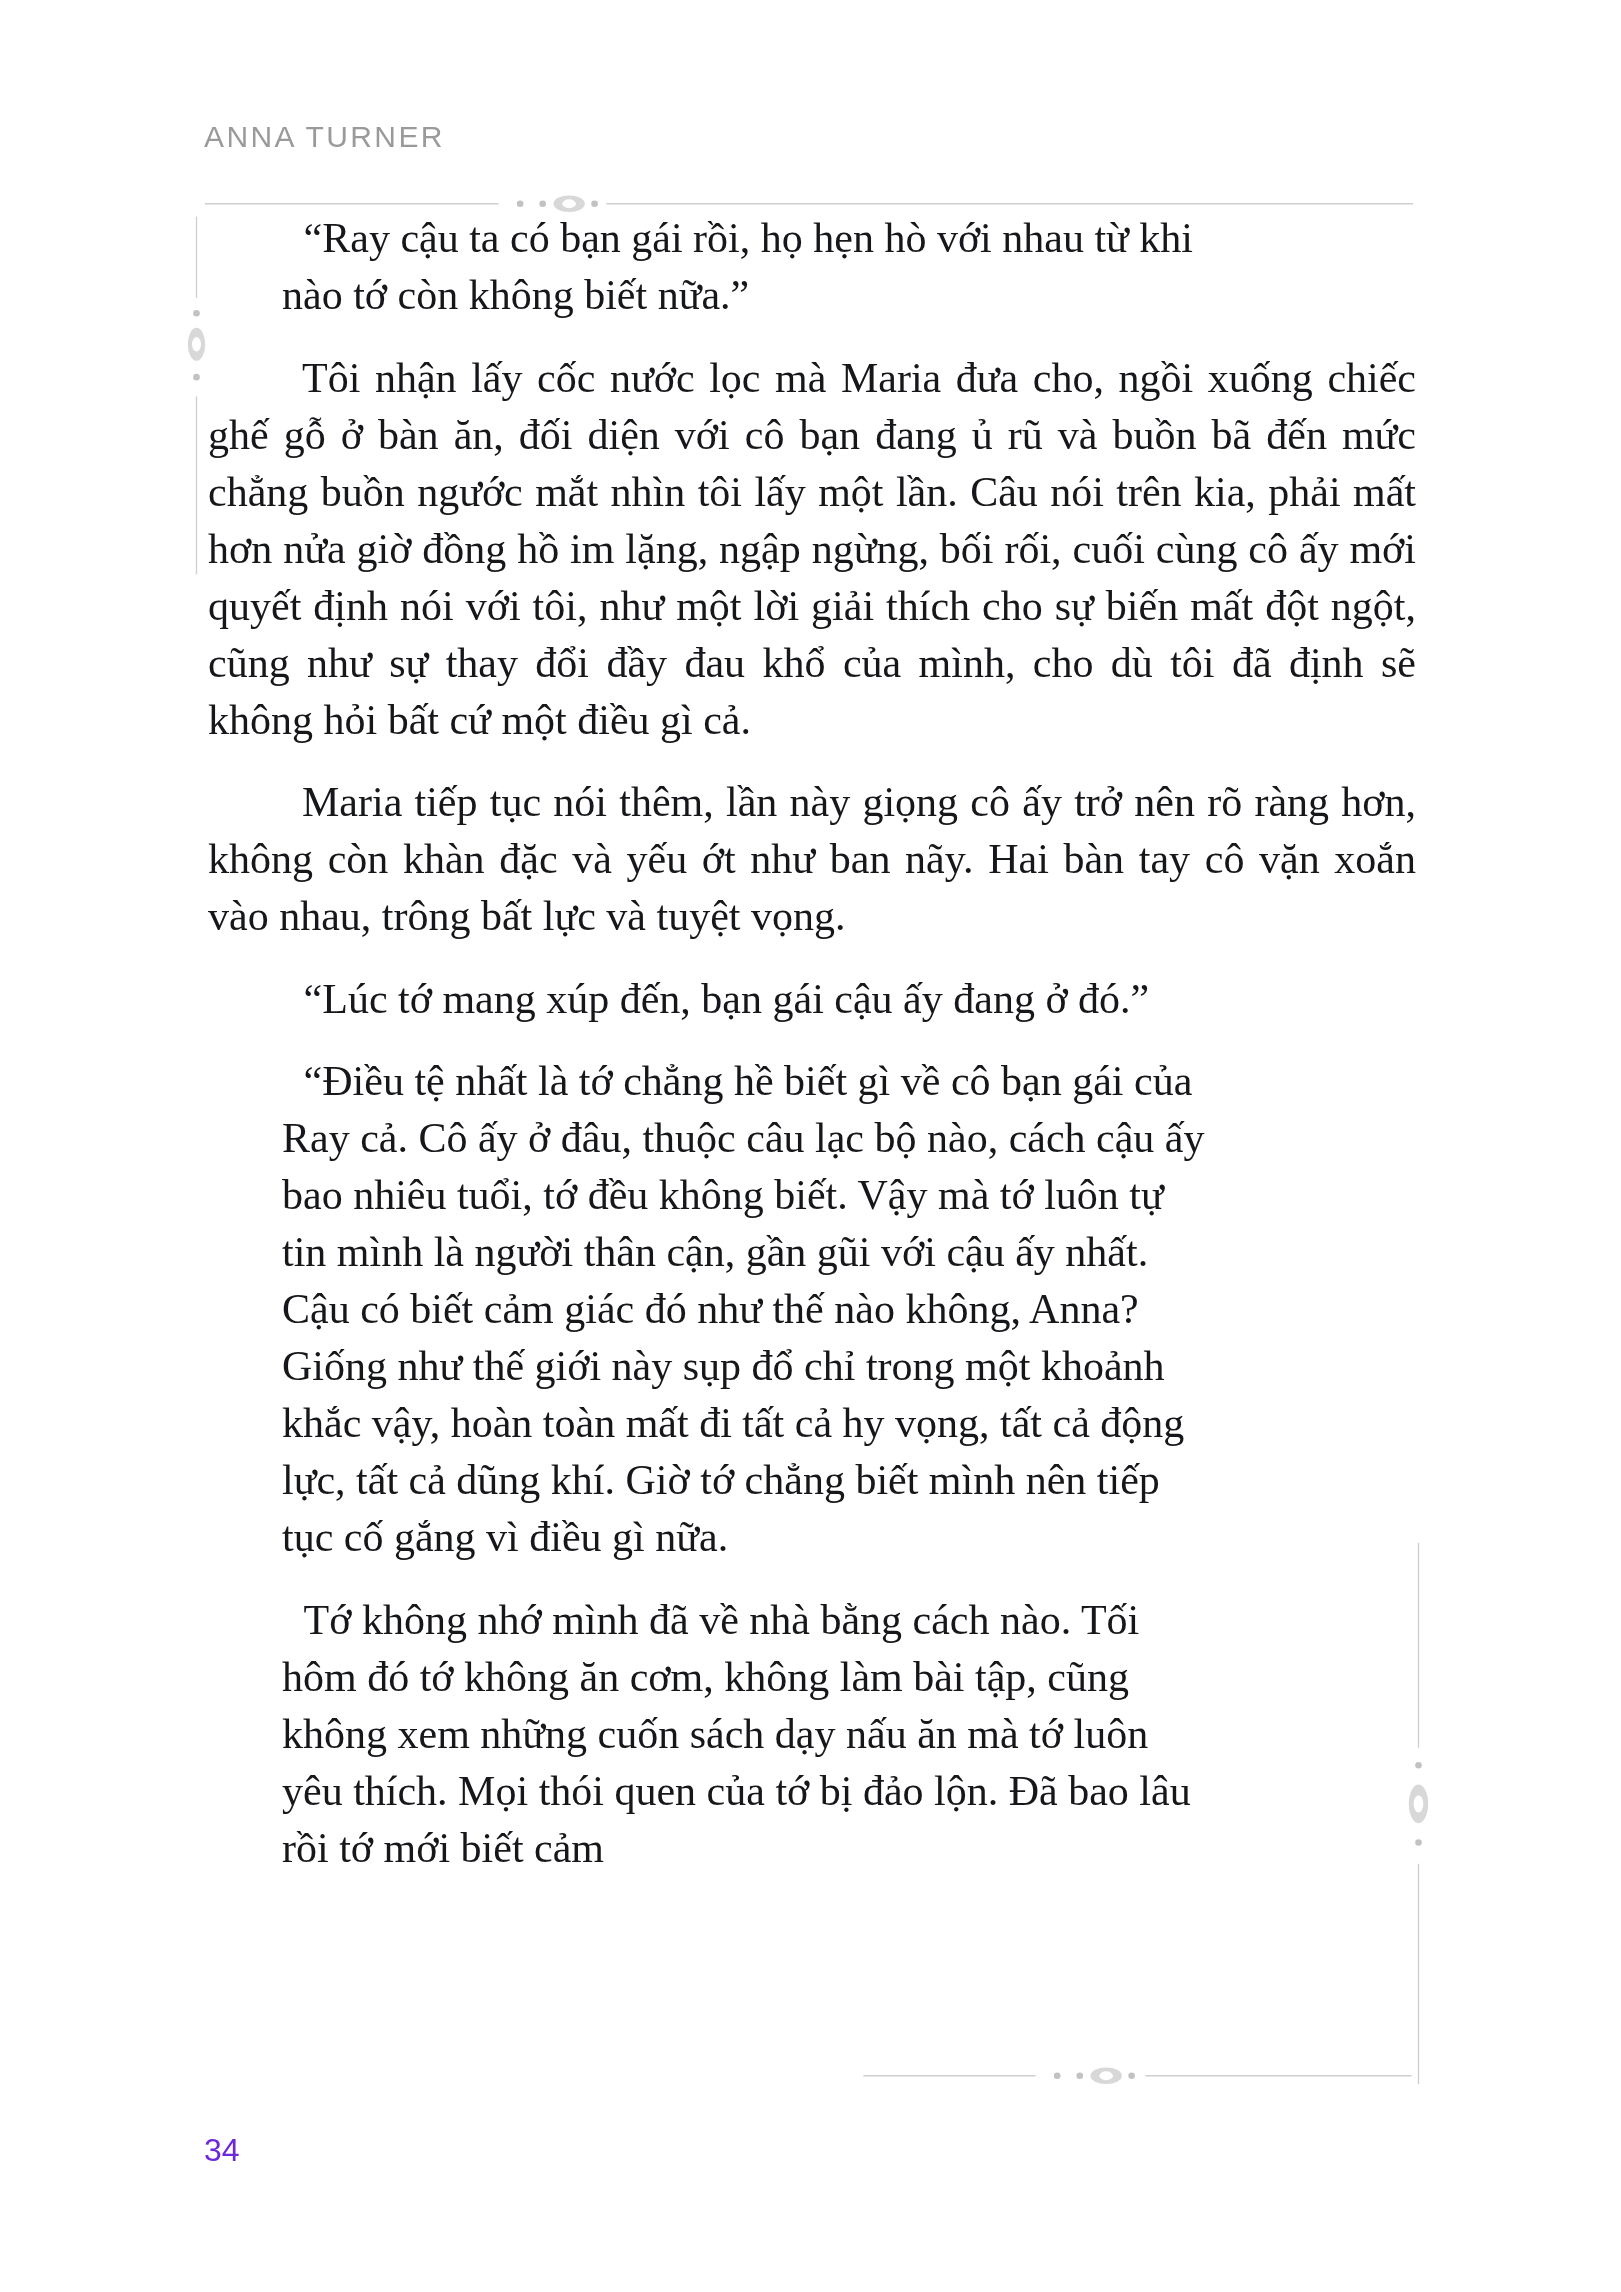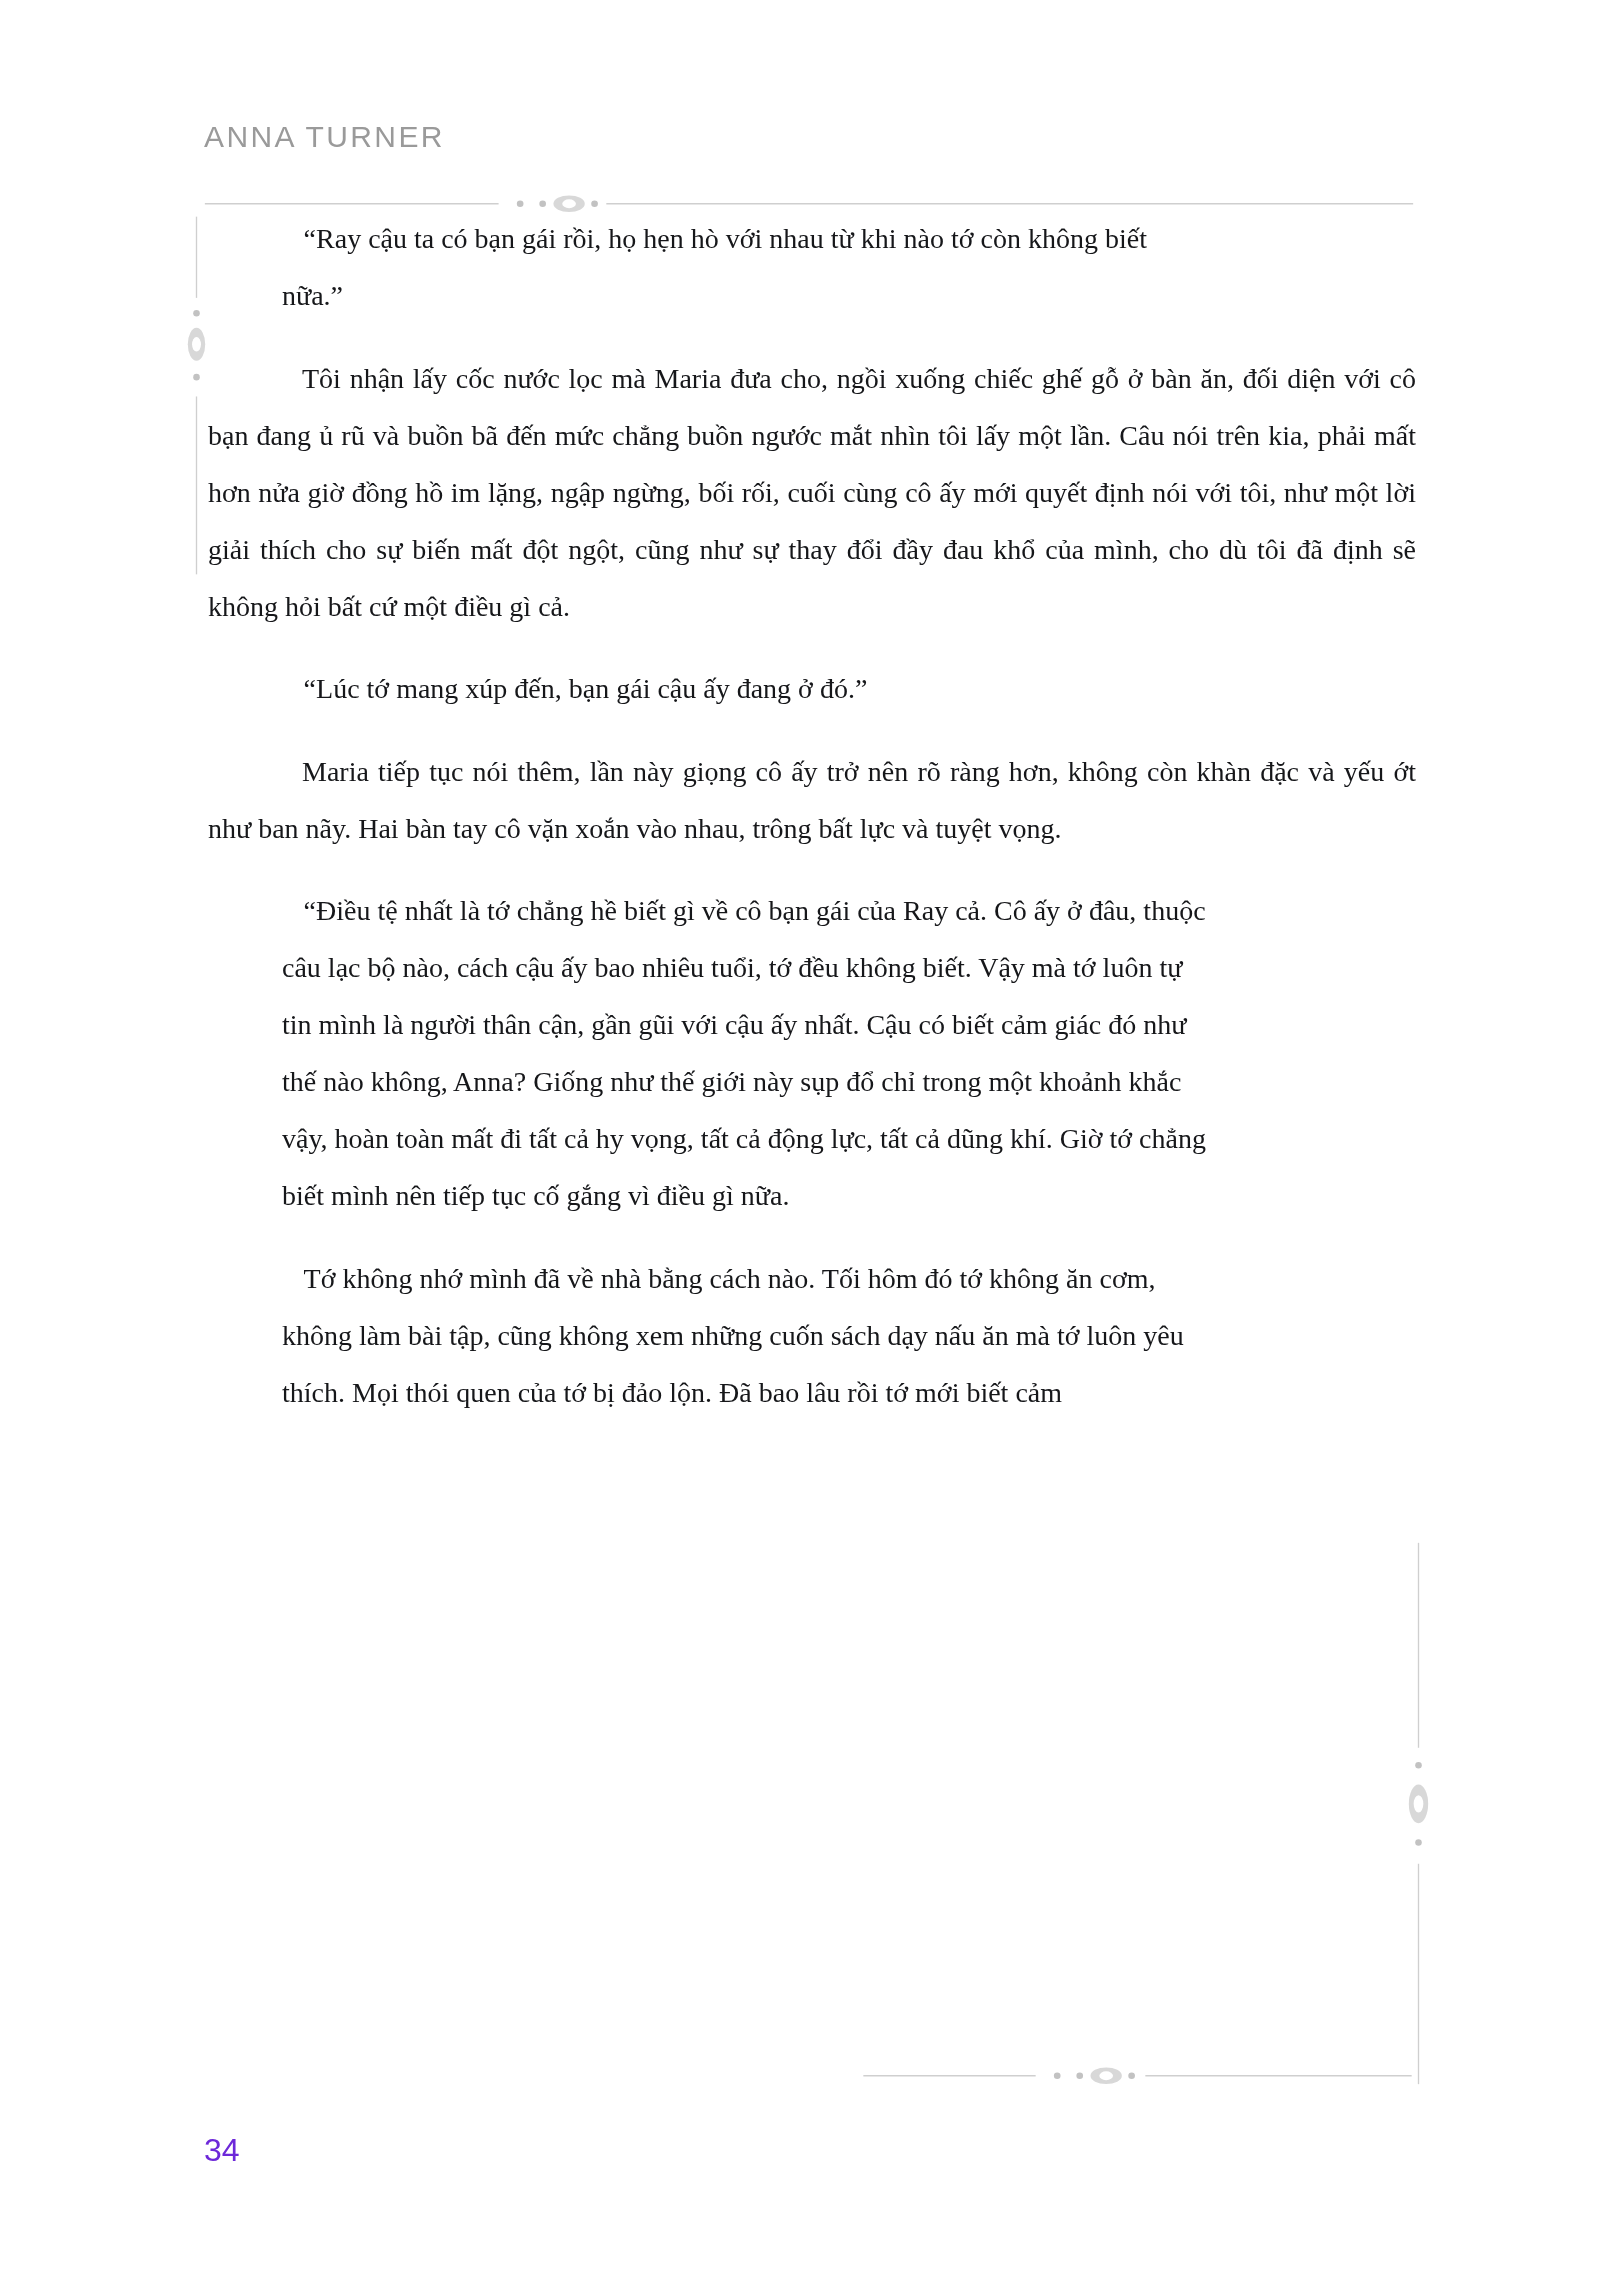--- a/index.html
+++ b/index.html
@@ -66,21 +66,21 @@
 
   
   .body-text {
     position: absolute;
     top: 210px;
     left: 208px;
     width: 1208px;
   }
   p.para {
     margin: 0 0 25.5px 0;
-    font-size: 28px;
+    font-size: 42px;
     line-height: 57px;
     color: #16171a;
     text-align: justify;
     text-indent: 94px;
     hyphens: none;
     word-spacing: 0px;
   }
   p.para.block-wide {
     padding-left: 74px;
     width: 931px;
@@ -147,21 +147,21 @@
       <circle cx="221" cy="12" r="3.4" fill="#c2c2c2"></circle>
       <ellipse cx="248" cy="12" rx="16" ry="8.5" fill="#d8d8d8"></ellipse>
       <ellipse cx="248" cy="12" rx="7" ry="4.5" fill="#ffffff"></ellipse>
       <circle cx="274" cy="12" r="3.4" fill="#c2c2c2"></circle>
     </svg>
   </div>
 
   <div class="body-text">
     <p class="para block-wide">“Ray cậu ta có bạn gái rồi, họ hẹn hò với nhau từ khi nào tớ còn không biết nữa.”</p>
     <p class="para">Tôi nhận lấy cốc nước lọc mà Maria đưa cho, ngồi xuống chiếc ghế gỗ ở bàn ăn, đối diện với cô bạn đang ủ rũ và buồn bã đến mức chẳng buồn ngước mắt nhìn tôi lấy một lần. Câu nói trên kia, phải mất hơn nửa giờ đồng hồ im lặng, ngập ngừng, bối rối, cuối cùng cô ấy mới quyết định nói với tôi, như một lời giải thích cho sự biến mất đột ngột, cũng như sự thay đổi đầy đau khổ của mình, cho dù tôi đã định sẽ không hỏi bất cứ một điều gì cả.</p>
+    <p class="para">Maria tiếp tục nói thêm, lần này giọng cô ấy trở nên rõ ràng hơn, không còn khàn đặc và yếu ớt như ban nãy. Hai bàn tay cô vặn xoắn vào nhau, trông bất lực và tuyệt vọng.</p>
     <p class="para block-wide">“Lúc tớ mang xúp đến, bạn gái cậu ấy đang ở đó.”</p>
-    <p class="para">Maria tiếp tục nói thêm, lần này giọng cô ấy trở nên rõ ràng hơn, không còn khàn đặc và yếu ớt như ban nãy. Hai bàn tay cô vặn xoắn vào nhau, trông bất lực và tuyệt vọng.</p>
     <p class="para block-wide">“Điều tệ nhất là tớ chẳng hề biết gì về cô bạn gái của Ray cả. Cô ấy ở đâu, thuộc câu lạc bộ nào, cách cậu ấy bao nhiêu tuổi, tớ đều không biết. Vậy mà tớ luôn tự tin mình là người thân cận, gần gũi với cậu ấy nhất. Cậu có biết cảm giác đó như thế nào không, Anna? Giống như thế giới này sụp đổ chỉ trong một khoảnh khắc vậy, hoàn toàn mất đi tất cả hy vọng, tất cả động lực, tất cả dũng khí. Giờ tớ chẳng biết mình nên tiếp tục cố gắng vì điều gì nữa.</p>
     <p class="para block-wide">Tớ không nhớ mình đã về nhà bằng cách nào. Tối hôm đó tớ không ăn cơm, không làm bài tập, cũng không xem những cuốn sách dạy nấu ăn mà tớ luôn yêu thích. Mọi thói quen của tớ bị đảo lộn. Đã bao lâu rồi tớ mới biết cảm</p>
   </div>
 
   <div class="folio">34</div>
 </div>
 
 
 </body></html>

